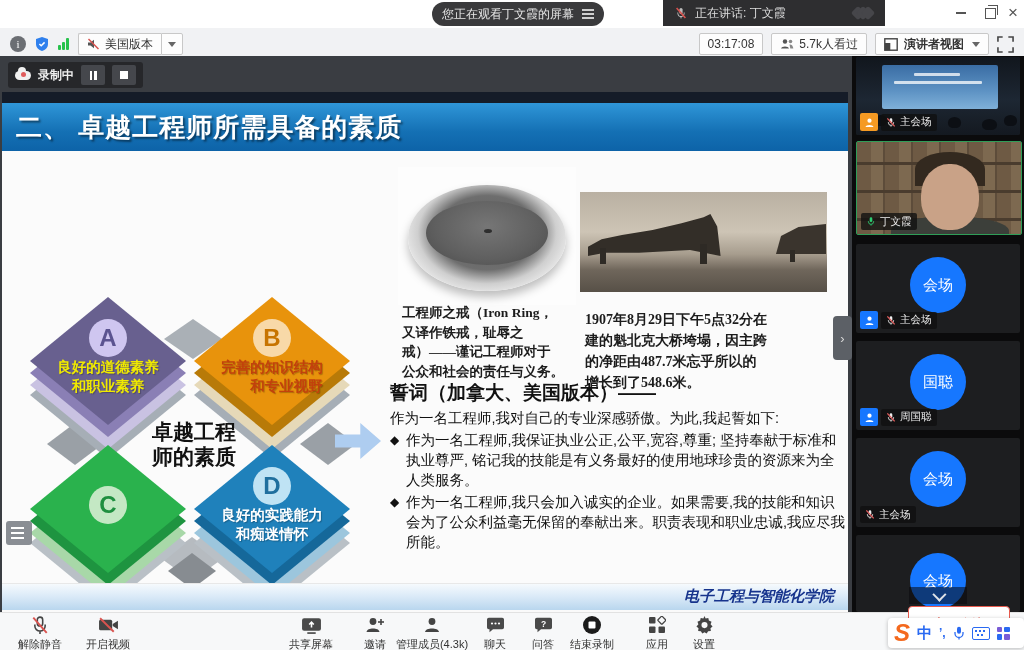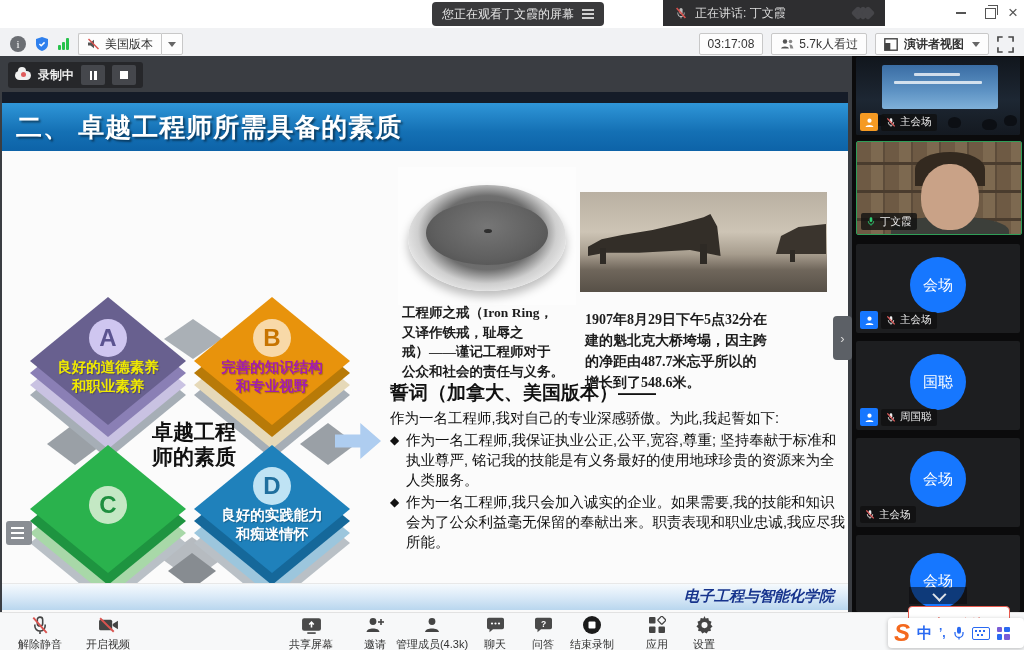--- a/index.html
+++ b/index.html
@@ -1,20 +1,20 @@
 <!DOCTYPE html>
 <html><head>
 <meta charset="utf-8">
 <style>
   html,body{margin:0;padding:0;background:#222;}
   #app{position:relative;width:1024px;height:650px;background:#fff;overflow:hidden;
        font-family:"Liberation Sans","DejaVu Sans",sans-serif;-webkit-font-smoothing:antialiased;}
   
   #titlebar{position:absolute;left:0;top:0;width:1024px;height:28px;background:#fff;}
-  .darkpill{position:absolute;top:2px;height:24px;background:#3a3a3c;border-radius:4px;color:#e8e8e8;
+  .darkpill{position:absolute;top:2px;height:24px;background:#3a3a3c;border-radius:12px;color:#e8e8e8;
             font-size:12px;display:flex;align-items:center;gap:8px;padding:0 10px;}
   #speakingblock{position:absolute;left:663px;top:0;width:222px;height:26px;background:#2e2e30;
             color:#ddd;font-size:12px;display:flex;align-items:center;gap:8px;padding:0 12px;box-sizing:border-box;}
   .hamb{width:12px;height:2px;background:#cfcfcf;box-shadow:0 4px 0 #cfcfcf,0 -4px 0 #cfcfcf;display:inline-block;}
   .logo-dia{width:10px;height:10px;background:#46464a;border-radius:2px;transform:rotate(45deg);display:inline-block;margin-left:-5px;}
   .winbtn{position:absolute;top:0;width:26px;height:26px;display:flex;align-items:center;justify-content:center;color:#555;font-size:14px;}
   .minline{width:10px;height:2px;background:#555;}
   .restorebox{width:9px;height:9px;border:1.5px solid #555;position:relative;}
   .restorebox:before{content:"";position:absolute;left:2px;top:-4px;width:9px;height:9px;border:1.5px solid #555;border-bottom:none;border-left:none;}
   
@@ -250,21 +250,21 @@
           </div>
         </div>
 
         <div class="dmd" style="left:192px;top:146px;">
           <div class="dlayer" style="top:34px;background:#a6aeb6;"></div>
           <div class="dlayer" style="top:24px;background:#e6d9b8;"></div>
           <div class="dlayer" style="top:12px;background:#b87a08;"></div>
           <div class="dlayer" style="top:0;background:#e8930c;"></div>
           <div class="dmd-content">
             <div class="dletter" style="background:#f8d9a8;color:#c77400;">B</div>
-            <div class="dtext" style="color:#a21caf;">完善的知识结构
+            <div class="dtext" style="color:#c2410c;text-align:right;">完善的知识结构
 和专业视野</div>
           </div>
         </div>
 
         <div class="dmd" style="left:28px;top:294px;">
           <div class="dlayer" style="top:34px;background:#b9c0c6;"></div>
           <div class="dlayer" style="top:24px;background:#a8d8a8;"></div>
           <div class="dlayer" style="top:12px;background:#1e9440;"></div>
           <div class="dlayer" style="top:0;background:#2ab24d;"></div>
           <div class="dmd-content">

